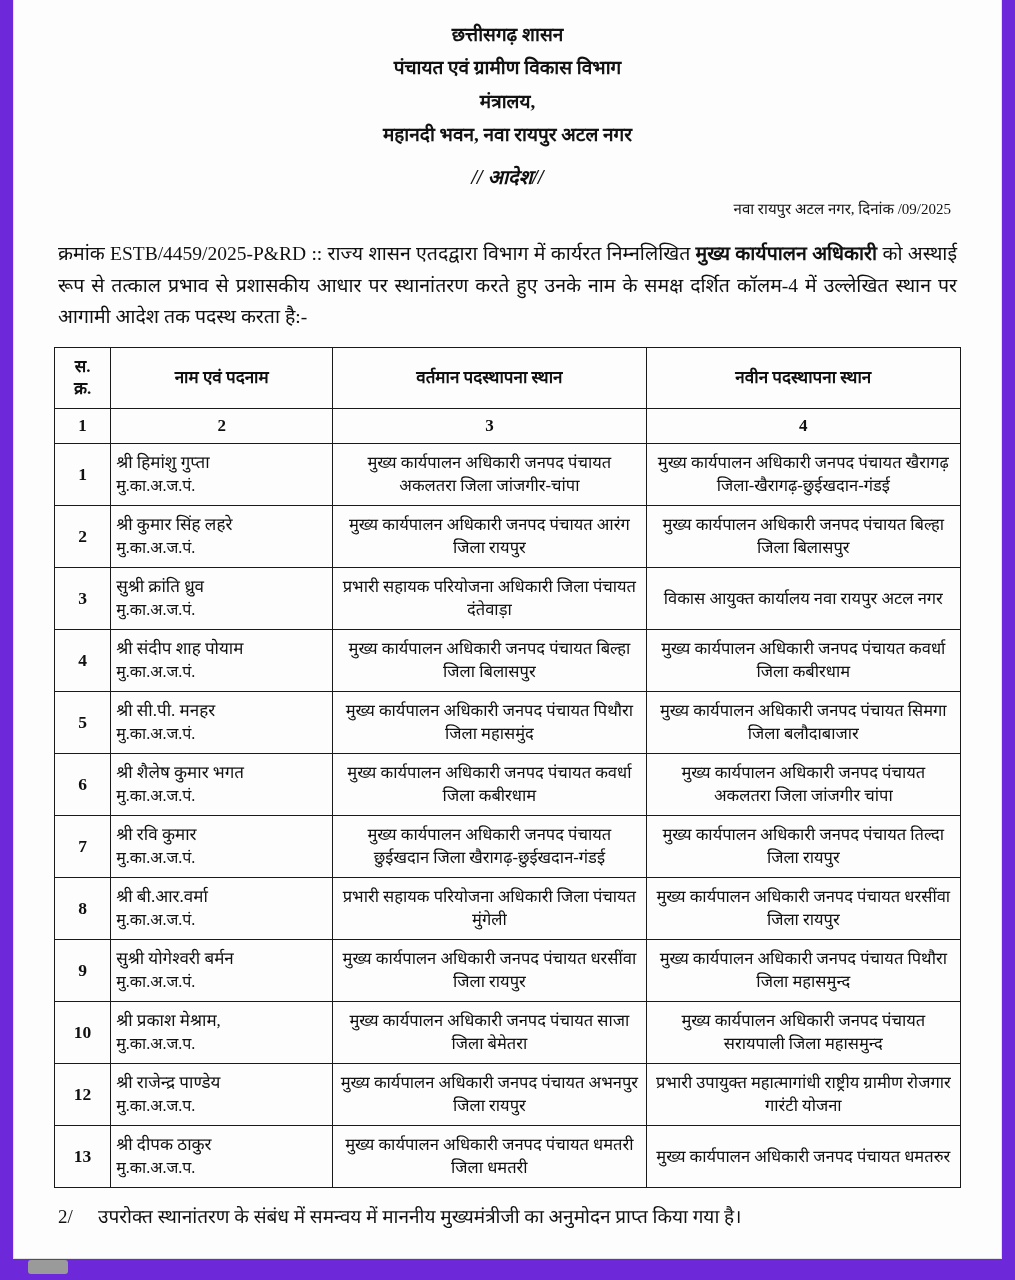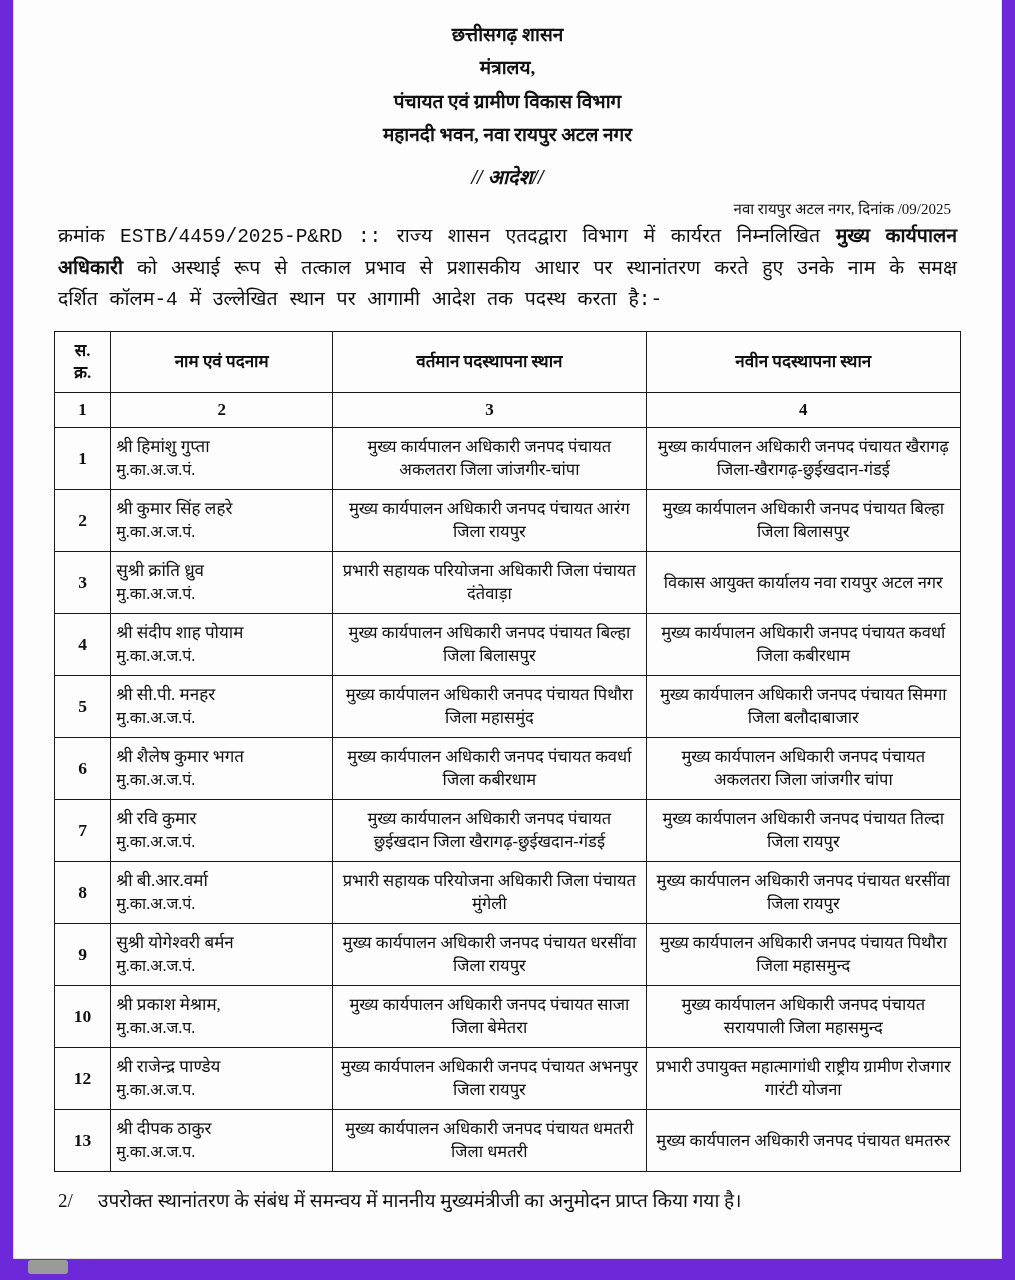--- a/index.html
+++ b/index.html
@@ -50,24 +50,23 @@
     text-align: right;
     font-size: 15px;
     margin-top: 8px;
     padding-right: 10px;
     color: #121212;
   }
   .body-para {
     font-size: 19.5px;
     line-height: 1.62;
     text-align: justify;
-    margin-top: 4px;
+    margin-top: 20px;
     color: #101010;
     padding: 0 4px;
-    font-family: Liberation Mono, monospace;
   }
   .body-para .b { font-weight: 700; }
 
   table.main {
     width: 100%;
     border-collapse: collapse;
     margin-top: 14px;
     table-layout: fixed;
   }
   table.main td, table.main th {
@@ -141,22 +140,22 @@
   }
 </style>
 </head>
 <body>
 
 <div class="page">
   <div class="sheet">
 
     <div class="hdr">
       <div>छत्तीसगढ़ शासन</div>
+      <div>पंचायत एवं ग्रामीण विकास विभाग</div>
       <div>मंत्रालय,</div>
-      <div>पंचायत एवं ग्रामीण विकास विभाग</div>
       <div>महानदी भवन, नवा रायपुर अटल नगर</div>
     </div>
 
     <div class="order-title">// आदेश//</div>
 
     <div class="place-date">नवा रायपुर अटल नगर, दिनांक /09/2025</div>
 
     <div class="body-para">
       <span>क्रमांक ESTB/4459/2025-P&amp;RD :: राज्य शासन एतदद्वारा विभाग में कार्यरत निम्नलिखित </span><span class="b">मुख्य कार्यपालन अधिकारी</span><span> को अस्थाई रूप से तत्काल प्रभाव से प्रशासकीय आधार पर स्थानांतरण करते हुए उनके नाम के समक्ष दर्शित कॉलम-4 में उल्लेखित स्थान पर आगामी आदेश तक पदस्थ करता है:-</span>
     </div>

